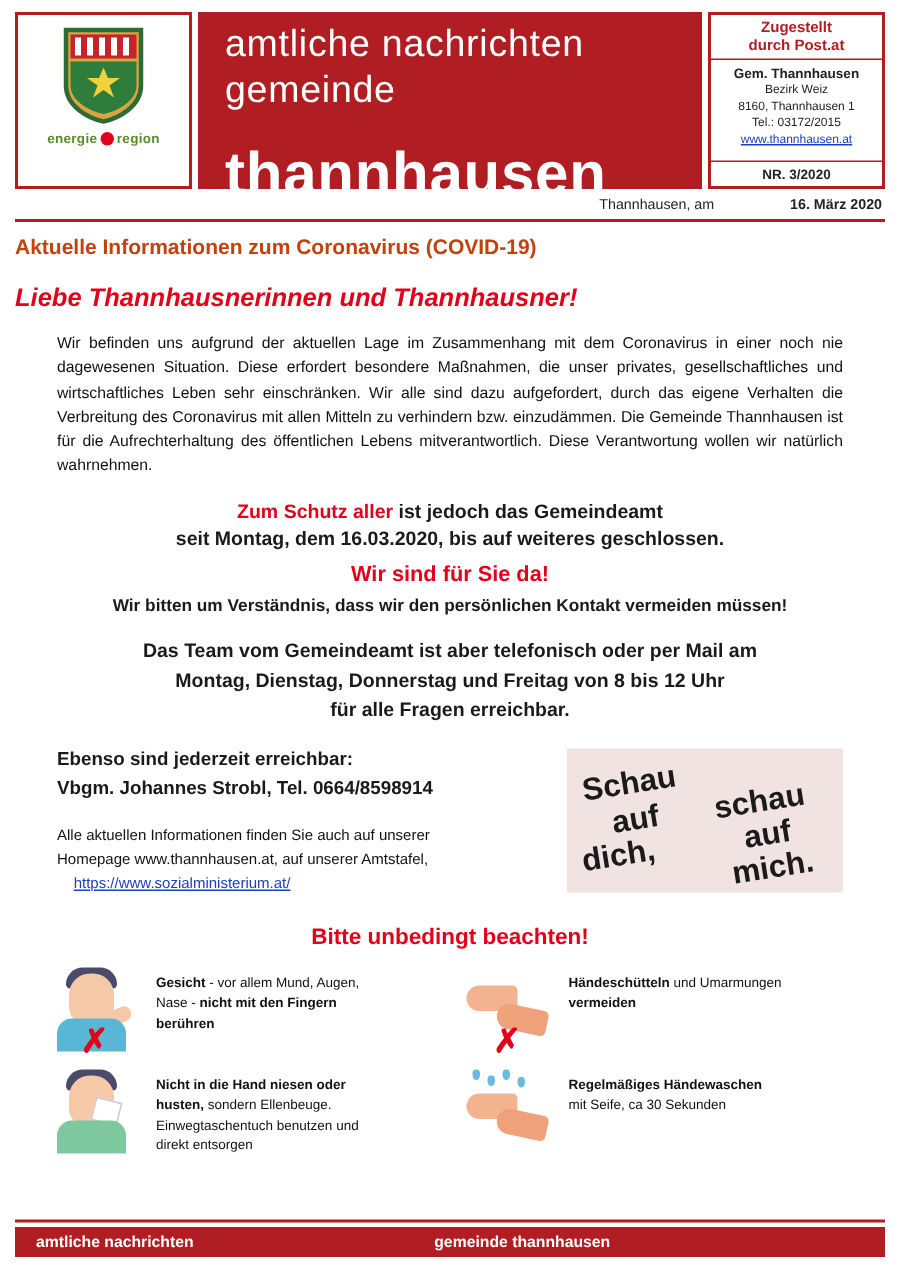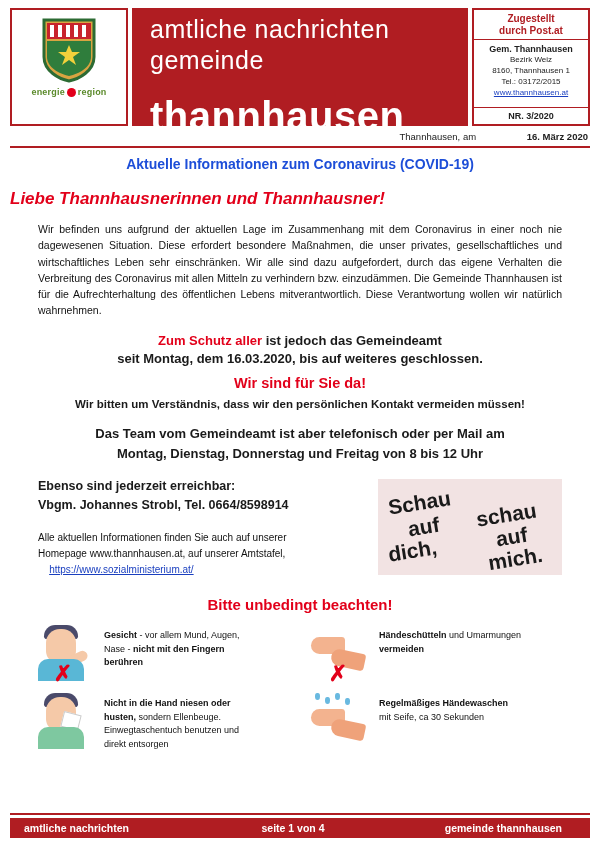--- a/index.html
+++ b/index.html
@@ -126,22 +126,22 @@
   .dateline .d { font-weight: bold; margin-left: 48px; }
 
   .hr-red {
     border: 0;
     border-top: 2px solid #b01d22;
     margin: 4px 0 0 0;
   }
 
   
   .headline {
-    text-align: center;
-    color: #1d4ed8;
+    text-align: left;
+    color: #c2410c;
     font-weight: bold;
     font-size: 14px;
     padding: 8px 0 7px 0;
   }
 
   .salutation {
     color: #e2001a;
     font-style: italic;
     font-weight: bold;
     font-size: 17px;
@@ -436,20 +436,21 @@
     <div class="b1">
       <span class="red">Zum Schutz aller</span><span> ist jedoch das Gemeindeamt</span>
     </div>
     <div class="b1">seit Montag, dem 16.03.2020, bis auf weiteres geschlossen.</div>
     <div class="b-red-big">Wir sind für Sie da!</div>
     <div class="b-plea">Wir bitten um Verständnis, dass wir den persönlichen Kontakt vermeiden müssen!</div>
 
     <div class="b-team">
       <div>Das Team vom Gemeindeamt ist aber telefonisch oder per Mail am</div>
       <div>Montag, Dienstag, Donnerstag und Freitag von 8 bis 12 Uhr</div>
+      <div>für alle Fragen erreichbar.</div>
     </div>
   </div>
 
   <div class="mid">
     <div class="contacts">
       <div class="c-head">Ebenso sind jederzeit erreichbar:</div>
       <div class="c-line">Vbgm. Johannes Strobl, Tel. 0664/8598914</div>
 
       <div class="info-small">
         <div>Alle aktuellen Informationen  finden Sie auch auf  unserer</div>
@@ -536,18 +537,17 @@
         <span>mit Seife, ca 30 Sekunden</span>
       </div>
     </div>
 
   </div>
 
   <div class="footer">
     <div class="footer-rule"></div>
     <div class="footer-bar">
       <div class="l">amtliche nachrichten</div>
-      <div class="c">seite 1 von 4</div>
       <div class="r">gemeinde thannhausen</div>
     </div>
   </div>
 
 </div>
 
 </body></html>

